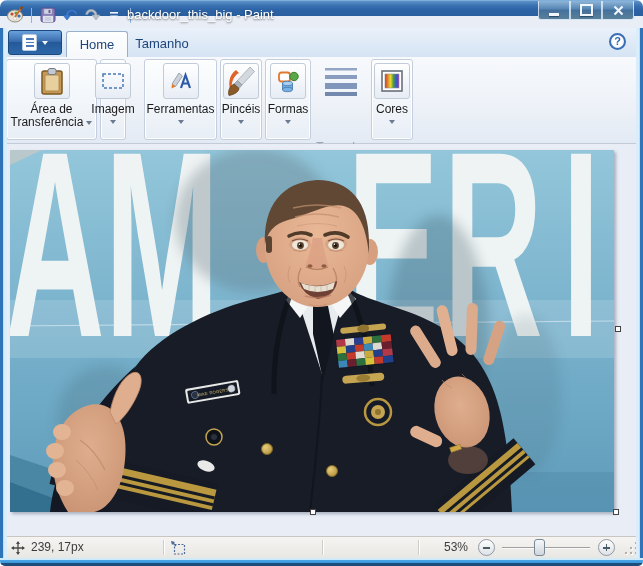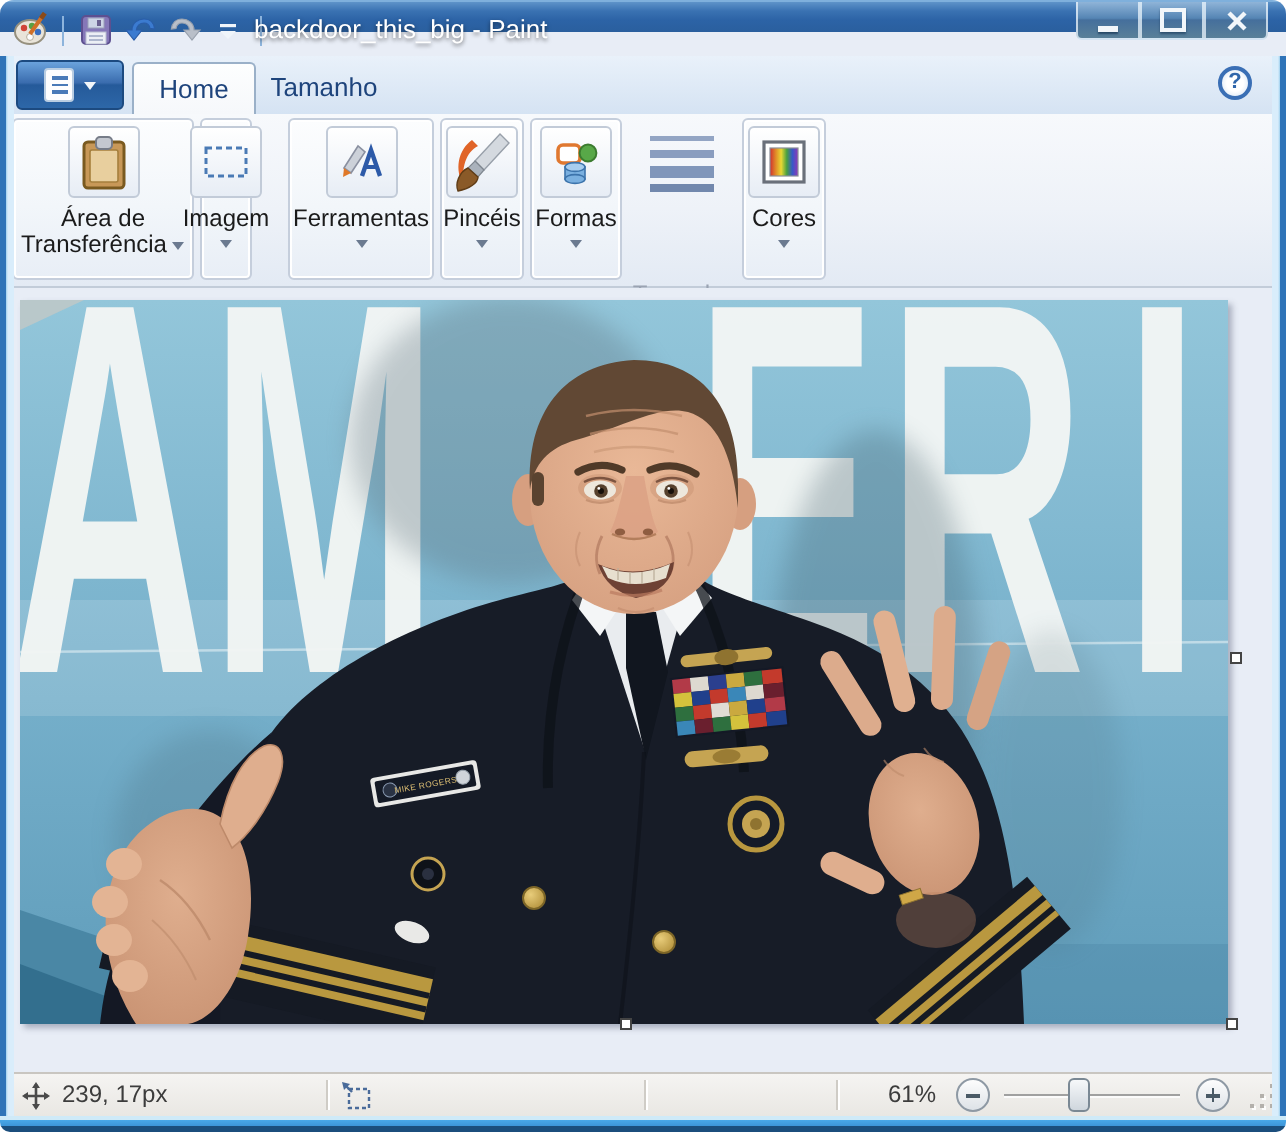--- a/index.html
+++ b/index.html
@@ -481,21 +481,21 @@
     </svg>
     <div class="sb-text" style="left:31px;">239, 17px</div>
     <div class="sb-sep" style="left:163px;"></div>
     <svg style="position:absolute;left:171px;top:4px;" width="15" height="14">
       <rect x="3.5" y="3.5" width="10" height="9.5" fill="none" stroke="#4a6b9a" stroke-width="1.2" stroke-dasharray="2,1.5"></rect>
       <line x1="1" y1="1" x2="5" y2="5" stroke="#4a6b9a" stroke-width="1.2"></line>
       <polygon points="0,0 4,1 1,4" fill="#4a6b9a"></polygon>
     </svg>
     <div class="sb-sep" style="left:322px;"></div>
     <div class="sb-sep" style="left:418px;"></div>
-    <div class="sb-text" style="left:424px;width:44px;text-align:right;">61%</div>
+    <div class="sb-text" style="left:424px;width:44px;text-align:right;">53%</div>
     <div class="zoom-btn" style="left:478px;">
         <span class="h"></span>
       </div>
     <div class="zoom-track"></div>
     <div class="zoom-thumb"></div>
     <div class="zoom-btn" style="left:598px;">
         <span class="h"></span>
         <span class="v"></span>
       </div>
     <div class="grip">

